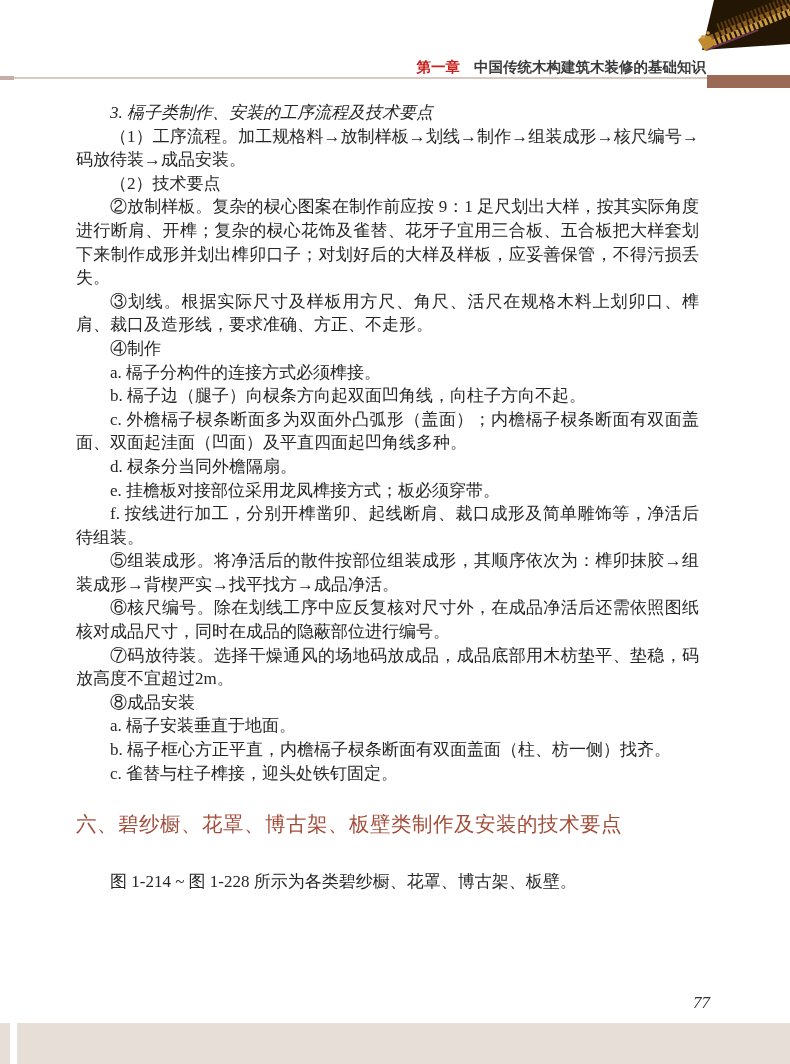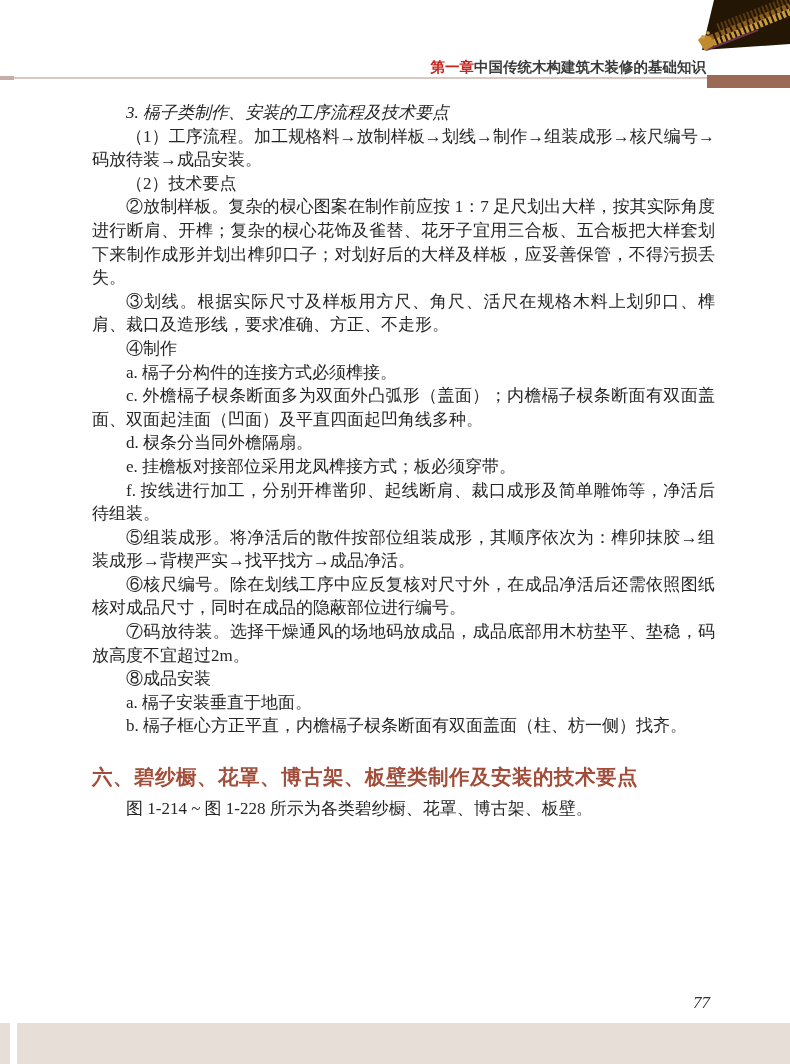--- a/index.html
+++ b/index.html
@@ -36,47 +36,47 @@
     height: 13px;
     background: var(--header-band, #9b6a54);
   }
   .header-text {
     position: absolute; top: 58px; right: 84px;
     font-family: "Liberation Sans", sans-serif;
     font-weight: bold;
     font-size: 14.5px;
     white-space: nowrap;
   }
-  .chapter-label { color: var(--chapter-red, #c7241f); margin-right: 0; }
+  .chapter-label { color: var(--chapter-red, #c7241f); margin-right: 14px; }
   .chapter-title { color: var(--header-title, #3b3b3b); }
 
   
   main {
-    position: absolute; left: 92px; top: 101px; width: 623px;
+    position: absolute; left: 76px; top: 101px; width: 623px;
   }
   .para {
     margin: 0;
     text-indent: 2em;
     font-size: 17px;
     line-height: 23.6px;
     text-align: justify;
     color: var(--body-text, #262626);
   }
   .para.kai { font-style: italic; }
 
   .section-heading {
     margin: 25px 0 0 0;
     font-family: "Liberation Sans", sans-serif;
     font-size: 20.5px;
-    font-weight: bold;
+    font-weight: normal;
     letter-spacing: 0.5px;
     color: var(--section-heading, #a14d39);
   }
   .section-intro {
-    margin: 6px 0 0 0;
+    margin: 32px 0 0 0;
     text-indent: 2em;
     font-size: 17px;
     line-height: 23.6px;
     color: var(--body-text, #262626);
     font-family: Liberation Serif, serif;
   }
 
   
   .page-number {
     position: absolute; top: 993px; right: 80px;
@@ -116,34 +116,36 @@
   </div>
   <div class="header-rule"></div>
   <div class="header-rule-notch"></div>
   <div class="header-band"></div>
 
   <main>
     <div>
         <p class="para kai">3. 槅子类制作、安装的工序流程及技术要点</p>
         <p class="para">（1）工序流程。加工规格料→放制样板→划线→制作→组装成形→核尺编号→码放待装→成品安装。</p>
         <p class="para">（2）技术要点</p>
-        <p class="para">②放制样板。复杂的棂心图案在制作前应按 1：7 足尺划出大样，按其实际角度进行断肩、开榫；复杂的棂心花饰及雀替、花牙子宜用三合板、五合板把大样套划下来制作成形并划出榫卯口子；对划好后的大样及样板，应妥善保管，不得污损丢失。</p>
+        <p class="para">②放制样板。复杂的棂心图案在制作前应按 9：1 足尺划出大样，按其实际角度进行断肩、开榫；复杂的棂心花饰及雀替、花牙子宜用三合板、五合板把大样套划下来制作成形并划出榫卯口子；对划好后的大样及样板，应妥善保管，不得污损丢失。</p>
         <p class="para">③划线。根据实际尺寸及样板用方尺、角尺、活尺在规格木料上划卯口、榫肩、裁口及造形线，要求准确、方正、不走形。</p>
         <p class="para">④制作</p>
         <p class="para">a. 槅子分构件的连接方式必须榫接。</p>
+        <p class="para">b. 槅子边（腿子）向棂条方向起双面凹角线，向柱子方向不起。</p>
         <p class="para">c. 外檐槅子棂条断面多为双面外凸弧形（盖面）；内檐槅子棂条断面有双面盖面、双面起洼面（凹面）及平直四面起凹角线多种。</p>
         <p class="para">d. 棂条分当同外檐隔扇。</p>
         <p class="para">e. 挂檐板对接部位采用龙凤榫接方式；板必须穿带。</p>
         <p class="para">f. 按线进行加工，分别开榫凿卯、起线断肩、裁口成形及简单雕饰等，净活后待组装。</p>
         <p class="para">⑤组装成形。将净活后的散件按部位组装成形，其顺序依次为：榫卯抹胶→组装成形→背楔严实→找平找方→成品净活。</p>
         <p class="para">⑥核尺编号。除在划线工序中应反复核对尺寸外，在成品净活后还需依照图纸核对成品尺寸，同时在成品的隐蔽部位进行编号。</p>
         <p class="para">⑦码放待装。选择干燥通风的场地码放成品，成品底部用木枋垫平、垫稳，码放高度不宜超过2m。</p>
         <p class="para">⑧成品安装</p>
         <p class="para">a. 槅子安装垂直于地面。</p>
         <p class="para">b. 槅子框心方正平直，内檐槅子棂条断面有双面盖面（柱、枋一侧）找齐。</p>
+        <p class="para">c. 雀替与柱子榫接，迎头处铁钉固定。</p>
       </div>
     <h2 class="section-heading">六、碧纱橱、花罩、博古架、板壁类制作及安装的技术要点</h2>
     <p class="section-intro">图 1-214 ~ 图 1-228 所示为各类碧纱橱、花罩、博古架、板壁。</p>
   </main>
 
   <div class="page-number">77</div>
   <div class="footer-band"></div>
   <div class="footer-band-gap"></div>
 
 </div>

